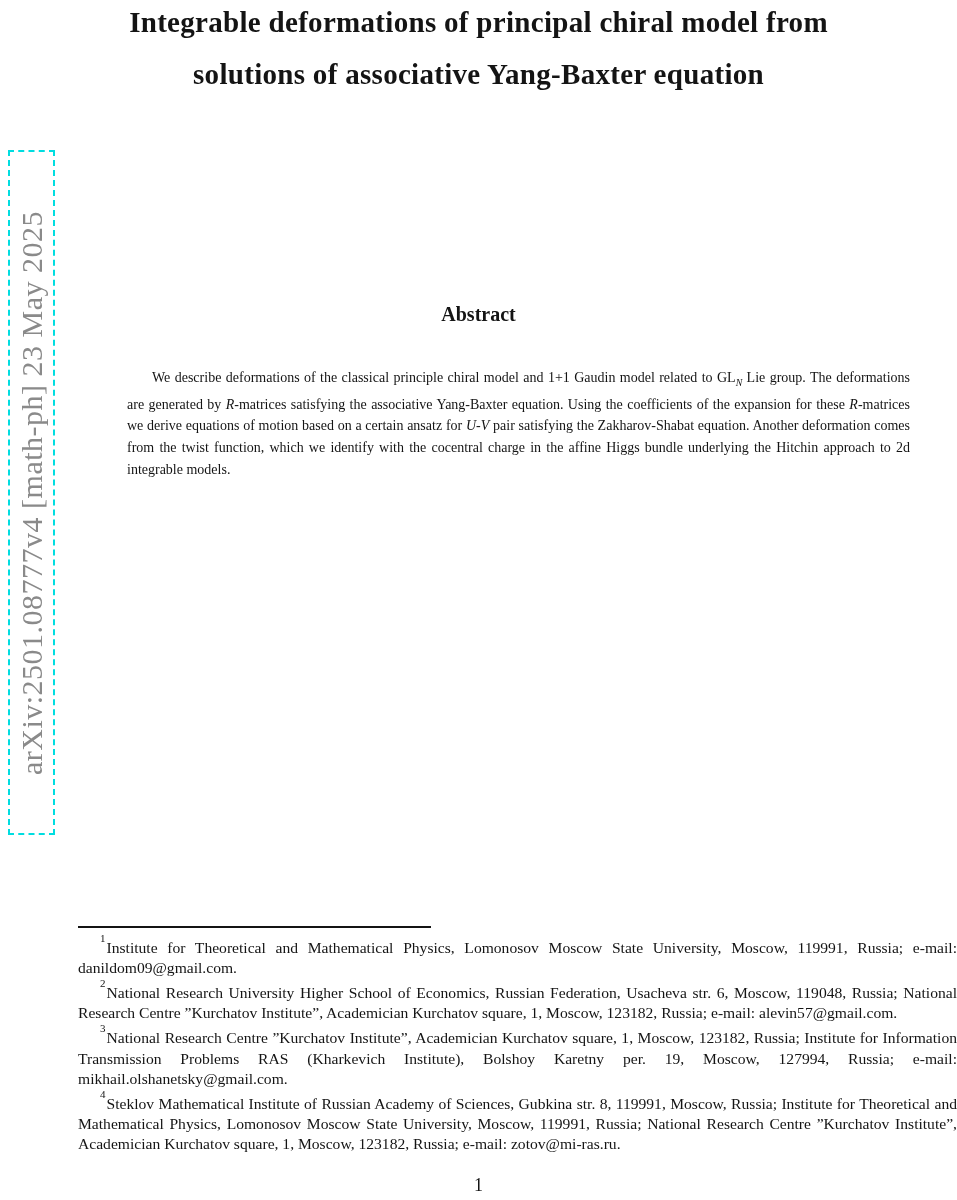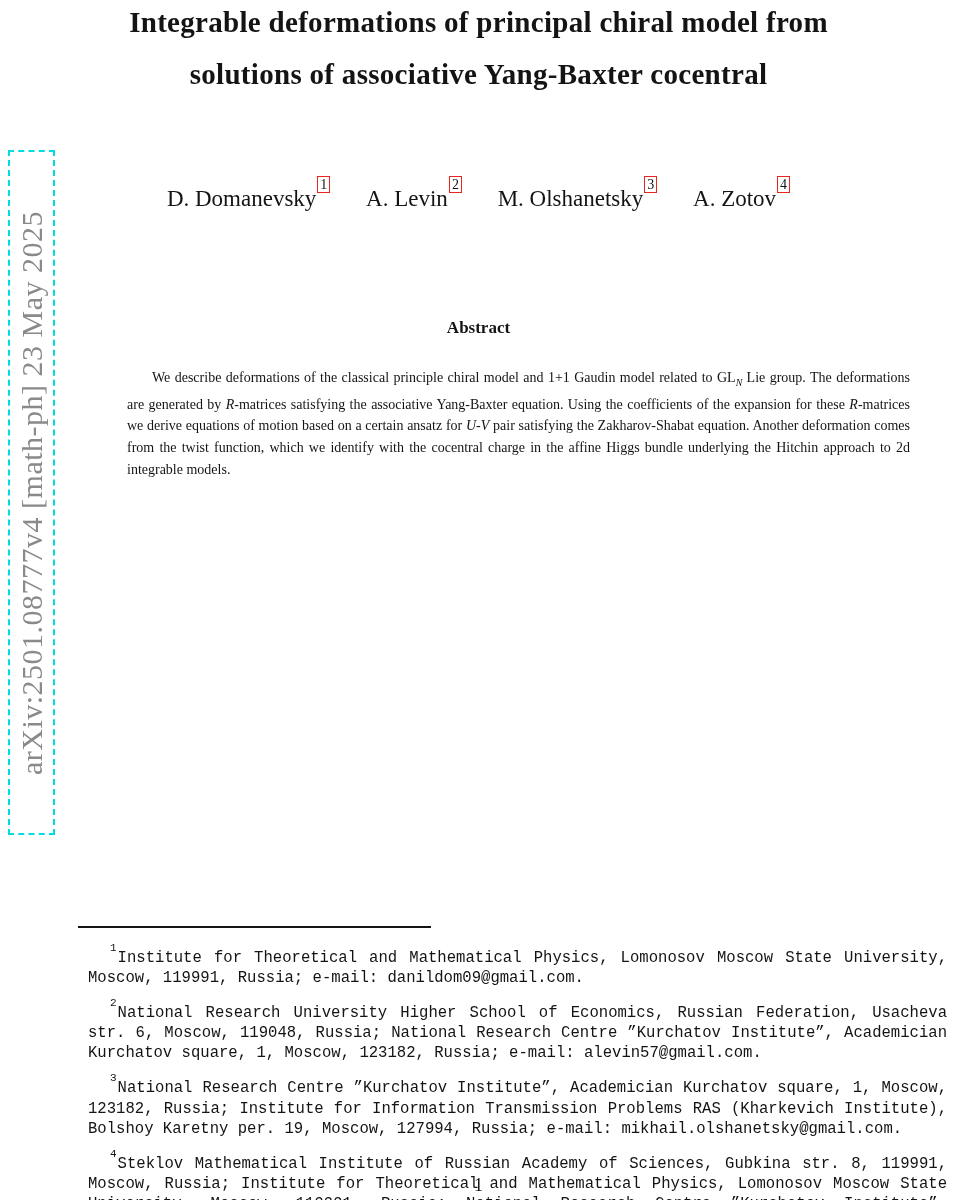--- a/index.html
+++ b/index.html
@@ -26,22 +26,22 @@
   .fnref {
     display: inline-block;
     border: 1px solid var(--link-box-red, #e8251f);
     font-size: 14px; line-height: 15px; padding: 0 2px;
     position: relative; top: -8px; margin-left: 1px;
     color: var(--text-black, #111111);
     text-decoration: none;
   }
   
   .abstract-head {
-    position: absolute; top: 318px; left: 0; width: 100%;
-    text-align: center; font-weight: bold; font-size: 17px;
+    position: absolute; top: 303px; left: 0; width: 100%;
+    text-align: center; font-weight: bold; font-size: 20px;
   }
   .abstract-body {
     position: absolute; top: 353px; left: 127px; width: 783px;
     font-size: 14px; line-height: 21.7px;
     text-align: justify; text-indent: 25px;
   }
   .seg-italic { font-style: italic; }
   .seg-sub-italic { font-style: italic; font-size: 70%; vertical-align: -4px; }
   
   .arxiv-stamp {
@@ -59,50 +59,44 @@
   }
   
   .footnote-rule {
     position: absolute; left: 78px; top: 926px; width: 353px; height: 2px;
     background: var(--text-black, #111111);
   }
   .footnotes {
     position: absolute; left: 78px; top: 933px; width: 879px;
     font-size: 15.6px; line-height: 20px; text-align: justify;
   }
-  .footnote { margin: 10px; text-indent: 22px; font-family: Liberation Mono, monospace; }
+  .footnote { margin: 0; text-indent: 22px; }
   .fnmark {
     font-size: 11px; position: relative; top: -5px; margin-right: 1px;
   }
   
   .page-number {
     position: absolute; top: 1175px; left: 0; width: 100%;
     text-align: center; font-size: 18px;
   }
 </style>
 </head>
 <body>
 
 <div class="page">
 
   <div class="arxiv-stamp">
     <span class="arxiv-text">arXiv:2501.08777v4  [math-ph]  23 May 2025</span>
   </div>
 
   <div class="title">
     <div>Integrable deformations of principal chiral model from</div>
-    <div>solutions of associative Yang-Baxter cocentral</div>
+    <div>solutions of associative Yang-Baxter equation</div>
   </div>
 
-  <div class="authors">
-    <span class="author"><span>D. Domanevsky</span><sup class="fnref">1</sup></span>
-    <span class="author"><span>A. Levin</span><sup class="fnref">2</sup></span>
-    <span class="author"><span>M. Olshanetsky</span><sup class="fnref">3</sup></span>
-    <span class="author"><span>A. Zotov</span><sup class="fnref">4</sup></span>
-  </div>
 
   <div class="abstract-head">Abstract</div>
   <p class="abstract-body"><span>We describe deformations of the classical principle chiral model and 1+1 Gaudin model related to GL</span><span class="seg-sub-italic">N</span><span> Lie group. The deformations are generated by </span><span class="seg-italic">R</span><span>-matrices satisfying the associative Yang-Baxter equation. Using the coefficients of the expansion for these </span><span class="seg-italic">R</span><span>-matrices we derive equations of motion based on a certain ansatz for </span><span class="seg-italic">U</span><span>-</span><span class="seg-italic">V</span><span> pair satisfying the Zakharov-Shabat equation. Another deformation comes from the twist function, which we identify with the cocentral charge in the affine Higgs bundle underlying the Hitchin approach to 2d integrable models.</span></p>
 
   <div class="footnote-rule"></div>
   <div class="footnotes">
     <p class="footnote"><sup class="fnmark">1</sup><span>Institute for Theoretical and Mathematical Physics, Lomonosov Moscow State University, Moscow, 119991, Russia; e-mail: danildom09@gmail.com.</span></p>
     <p class="footnote"><sup class="fnmark">2</sup><span>National Research University Higher School of Economics, Russian Federation, Usacheva str. 6, Moscow, 119048, Russia; National Research Centre ”Kurchatov Institute”, Academician Kurchatov square, 1, Moscow, 123182, Russia; e-mail: alevin57@gmail.com.</span></p>
     <p class="footnote"><sup class="fnmark">3</sup><span>National Research Centre ”Kurchatov Institute”, Academician Kurchatov square, 1, Moscow, 123182, Russia; Institute for Information Transmission Problems RAS (Kharkevich Institute), Bolshoy Karetny per. 19, Moscow, 127994, Russia; e-mail: mikhail.olshanetsky@gmail.com.</span></p>
     <p class="footnote"><sup class="fnmark">4</sup><span>Steklov Mathematical Institute of Russian Academy of Sciences, Gubkina str. 8, 119991, Moscow, Russia; Institute for Theoretical and Mathematical Physics, Lomonosov Moscow State University, Moscow, 119991, Russia; National Research Centre ”Kurchatov Institute”, Academician Kurchatov square, 1, Moscow, 123182, Russia; e-mail: zotov@mi-ras.ru.</span></p>

